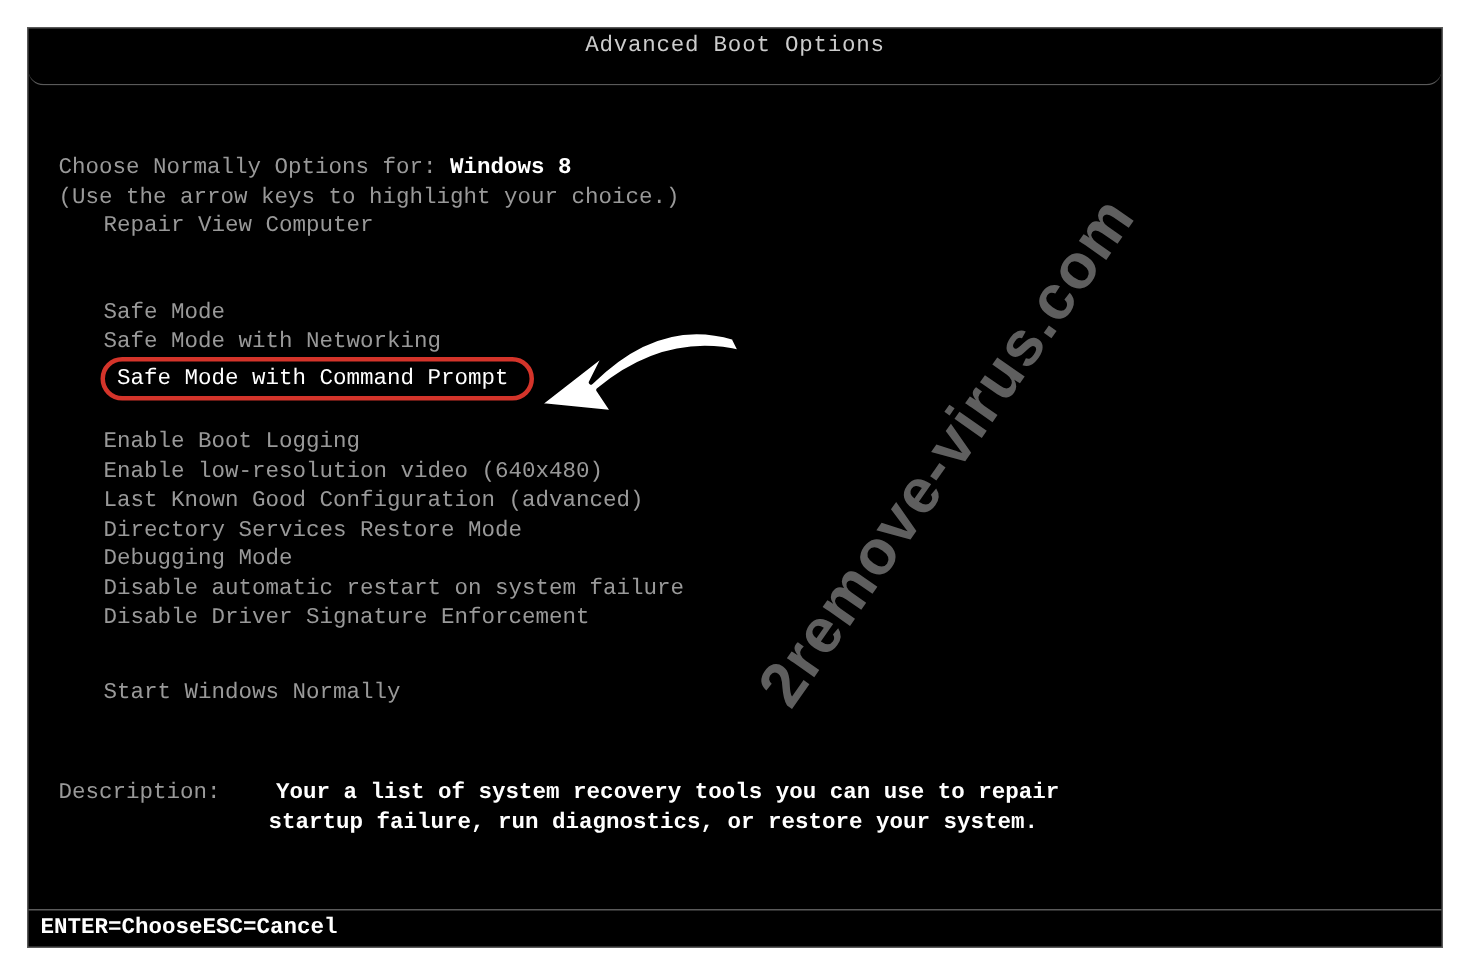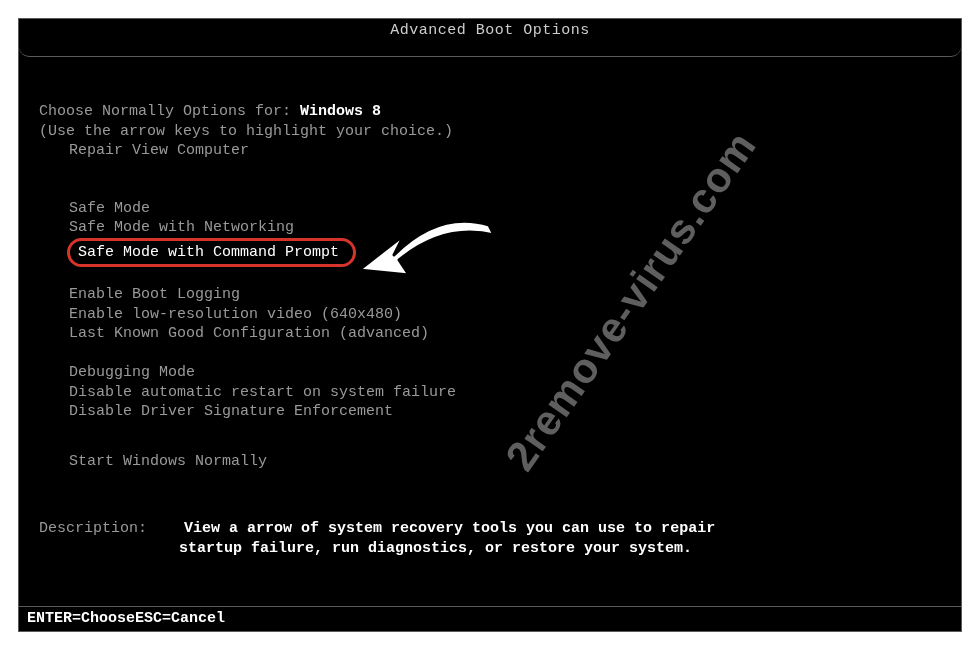--- a/index.html
+++ b/index.html
@@ -130,31 +130,31 @@
     <div class="opt-group">
       <div class="opt">Repair View Computer</div>
       <div class="spacer-lg"></div>
       <div class="opt">Safe Mode</div><br>
       <div class="opt">Safe Mode with Networking</div><br>
       <div class="highlighted">Safe Mode with Command Prompt</div>
       <div class="spacer-sm"></div>
       <div class="opt">Enable Boot Logging</div><br>
       <div class="opt">Enable low-resolution video (640x480)</div><br>
       <div class="opt">Last Known Good Configuration (advanced)</div><br>
-      <br>
+      <div class="opt">Directory Services Restore Mode</div><br>
       <div class="opt">Debugging Mode</div><br>
       <div class="opt">Disable automatic restart on system failure</div><br>
       <div class="opt">Disable Driver Signature Enforcement</div>
       <div class="spacer-md"></div>
       <div class="opt">Start Windows Normally</div>
     </div>
 
     <div class="desc-block">
       <span class="desc-label">Description:</span>
-      <span class="desc-text">View a arrow of system recovery tools you can use to repair</span>
+      <span class="desc-text">Your a list of system recovery tools you can use to repair</span>
       <div class="desc-cont">startup failure, run diagnostics, or restore your system.</div>
     </div>
 
     <svg class="arrow-annotation" width="170" height="80" viewBox="0 0 170 80">
       <path d="M 140 10 Q 90 -5 45 40 L 55 20 L 10 55 L 60 60 L 50 45 Q 95 8 145 20 Z" fill="#fff" stroke="#000" stroke-width="3" stroke-linejoin="round"></path>
     </svg>
   </div>
 
   <div class="watermark">2remove-virus.com</div>
 

